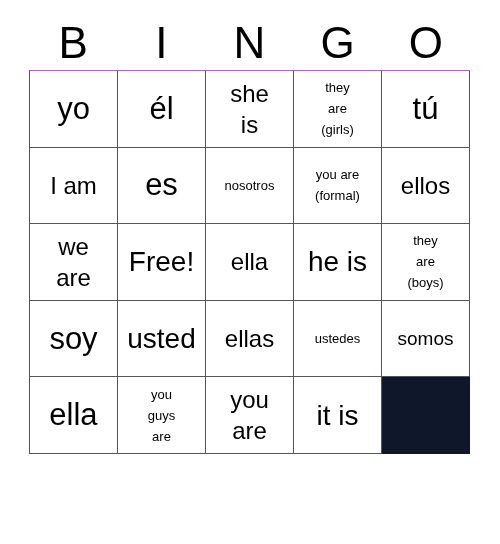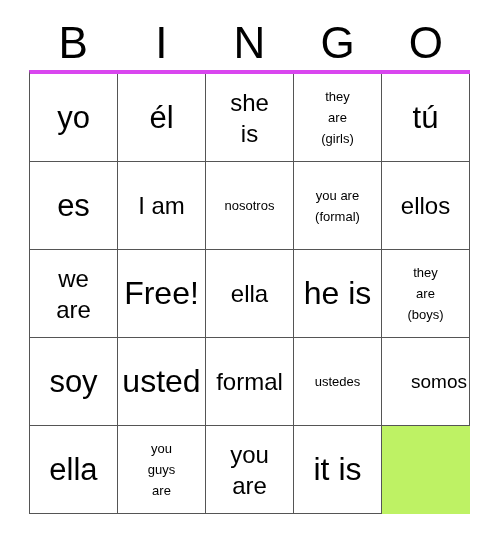--- a/index.html
+++ b/index.html
@@ -42,28 +42,28 @@
     letter-spacing: 0px;
     user-select: none;
   }
 
   
   #grid {
     position: absolute;
     left: 29px;
     top: 70px;
     width: 441px;
-    height: 444px;
+    height: 384px;
     box-sizing: border-box;
-    border-top: 4px solid #d946ef;
+    border-top: 1px solid #d946ef;
     border-left: 1px solid #555555;
     display: grid;
     grid-template-columns: repeat(5, 1fr);
     grid-template-rows: repeat(5, 1fr);
-    background: #bef264;
+    background: #0f172a;
   }
 
   .cell {
     box-sizing: border-box;
     border-right: 1px solid #555555;
     border-bottom: 1px solid #555555;
     display: flex;
     align-items: center;
     justify-content: center;
     text-align: center;
@@ -75,22 +75,22 @@
     display: block;
     width: 100%;
     color: #000000;
     white-space: pre-line;
     word-break: normal;
   }
 
   
   .fs-xl .cell-text { font-size: 31px; line-height: 34px; }
   .fs-lg .cell-text { font-size: 24px; line-height: 31px; }
-  .fs-md .cell-text { font-size: 32px; line-height: 27px; }
-  .fs-sm .cell-text { font-size: 19px; line-height: 23px; text-align: right; }
+  .fs-md .cell-text { font-size: 28px; line-height: 27px; }
+  .fs-sm .cell-text { font-size: 19px; line-height: 23px; }
   .fs-xs .cell-text { font-size: 13px; line-height: 21px; }
 </style>
 </head>
 <body>
 
 <div id="bingo-card">
 
   <div id="header-row">
     <div class="header-letter">B</div>
     <div class="header-letter">I</div>
@@ -113,25 +113,25 @@
       </div>
     <div class="cell fs-xs">
         <span class="cell-text">they
 are
 (girls)</span>
       </div>
 
     <div class="cell fs-xl">
         <span class="cell-text">tú</span>
       </div>
+    <div class="cell fs-lg">
+        <span class="cell-text">I am</span>
+      </div>
     <div class="cell fs-xl">
         <span class="cell-text">es</span>
-      </div>
-    <div class="cell fs-lg">
-        <span class="cell-text">I am</span>
       </div>
     <div class="cell fs-xs">
         <span class="cell-text">nosotros</span>
       </div>
     <div class="cell fs-xs">
         <span class="cell-text">you are
 (formal)</span>
       </div>
 
     <div class="cell fs-lg">
@@ -156,21 +156,21 @@
 are
 (boys)</span>
       </div>
     <div class="cell fs-xl">
         <span class="cell-text">soy</span>
       </div>
     <div class="cell fs-md">
         <span class="cell-text">usted</span>
       </div>
     <div class="cell fs-lg">
-        <span class="cell-text">formal</span>
+        <span class="cell-text">ellas</span>
       </div>
     <div class="cell fs-xs">
         <span class="cell-text">ustedes</span>
       </div>
 
     <div class="cell fs-sm">
         <span class="cell-text">somos</span>
       </div>
     <div class="cell fs-xl">
         <span class="cell-text">ella</span>

